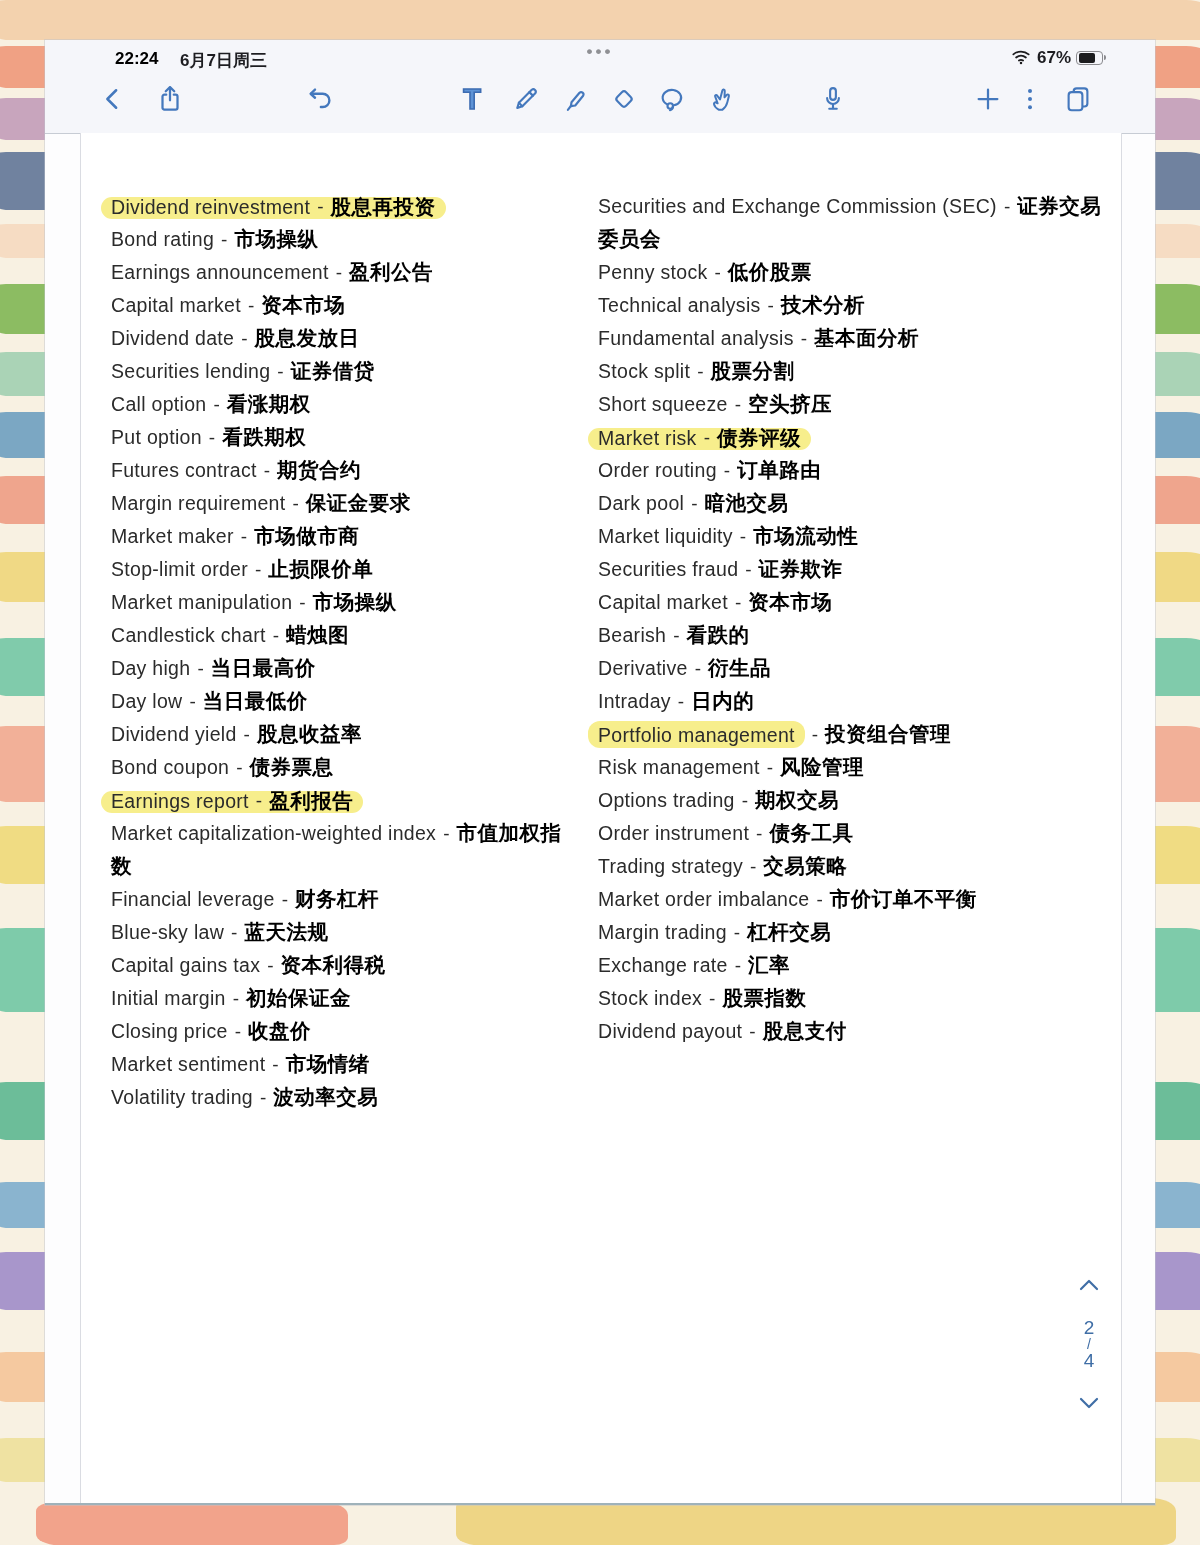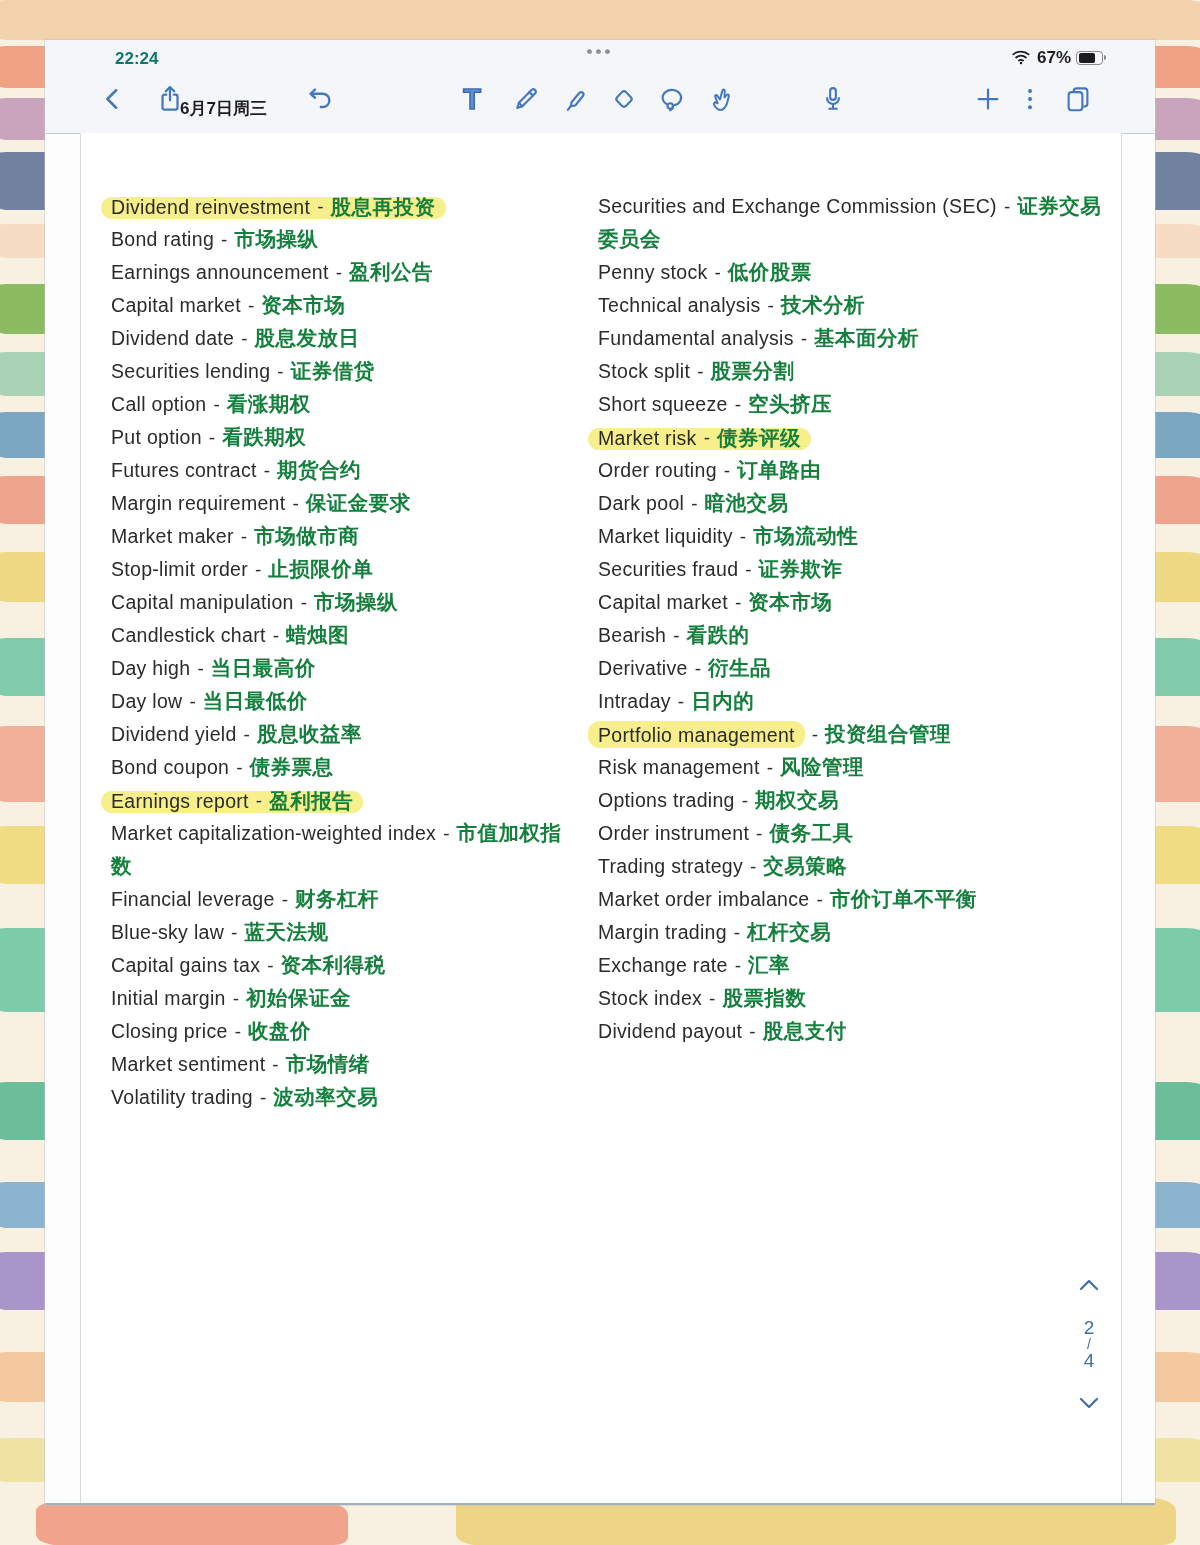--- a/index.html
+++ b/index.html
@@ -12,22 +12,22 @@
   #stripes{position:absolute;inset:0;background:#f8f1e2;}
   .stripe{position:absolute;left:-1%;width:102%;
     border-radius:18px 26px 14px 22px / 9px 13px 8px 11px;}
   
   .shot{position:absolute;left:45px;top:40px;width:1110px;height:1463px;
     background:#fdfdfe;border-bottom:2px solid #9fb2ba;
     box-shadow:0 0 0 1px rgba(190,195,205,.45);}
   .chrome{position:absolute;left:0;top:0;width:100%;height:93px;
     background:#f5f6fa;border-bottom:1px solid #c7ccd4;}
   
-  .sb-time{position:absolute;left:70px;top:9px;font-size:17px;font-weight:700;color:#0f766e;}
-  .sb-date{position:absolute;left:135px;top:9px;font-size:17px;font-weight:700;color:#1d1d21;margin-top:48px;}
+  .sb-time{position:absolute;left:70px;top:9px;font-size:17px;font-weight:700;color:#000000;}
+  .sb-date{position:absolute;left:135px;top:9px;font-size:17px;font-weight:700;color:#1d1d21;}
   .sb-dots{position:absolute;left:0;right:0;top:2px;text-align:center;
     color:#8f9094;font-size:17px;letter-spacing:3px;font-weight:700;}
   .sb-right{position:absolute;right:52px;top:7px;display:flex;align-items:center;gap:5px;}
   .sb-batt-pct{font-size:17px;font-weight:600;color:#1d1d21;}
   .batt{position:relative;width:25px;height:12.5px;border:1px solid #8a8a8e;border-radius:4px;}
   .batt-fill{position:absolute;left:1.5px;top:1.5px;bottom:1.5px;width:67%;background:#1c1c1e;border-radius:2px;}
   .batt-nub{position:absolute;right:-4px;top:3.5px;width:2.5px;height:5px;background:#8a8a8e;border-radius:0 2px 2px 0;}
   
   .tbi{position:absolute;top:44px;width:30px;height:30px;color:#4478bd;
     display:flex;align-items:center;justify-content:center;cursor:pointer;}
@@ -36,21 +36,21 @@
     -webkit-text-stroke:1.6px #3d6cb2;line-height:30px;}
   
   .page{position:absolute;left:35px;top:93px;width:1040px;height:1370px;background:#ffffff;
     border-left:1px solid #dadce2;border-right:1px solid #dadce2;}
   .col{position:absolute;top:57px;}
   .col-left{left:30px;width:462px;}
   .col-right{left:517px;width:505px;}
   .vline{line-height:31px;min-height:31px;}
   .en{font-size:19.5px;color:#2b2b2b;letter-spacing:.3px;}
   .sep{font-size:19px;color:#2b2b2b;margin:0 7px;}
-  .zh{font-size:20.5px;font-weight:700;color:#15803d;letter-spacing:.5px;}
+  .zh{font-size:20.5px;font-weight:700;color:#000000;letter-spacing:.5px;}
   .hl{background:#f7ee8c;border-radius:12px;padding:2.5px 10px;margin-left:-10px;
     -webkit-box-decoration-break:clone;box-decoration-break:clone;}
   
   .pagenav{position:absolute;left:988px;top:1144px;width:40px;
     display:flex;flex-direction:column;align-items:center;color:#3f6ea6;}
   .pn-chev{width:22px;height:16px;cursor:pointer;}
   .pn-chev svg{width:22px;height:16px;display:block;}
   .pn-num{font-size:19px;line-height:21px;}
   .pn-sep{font-size:14px;line-height:12px;}
   .pn-gap{height:24px;}
@@ -229,21 +229,21 @@
 
   <div class="vline">
     <span class="wrap"><span class="en">Market maker</span><span class="sep">-</span><span class="zh">市场做市商</span></span>
   </div>
 
   <div class="vline">
     <span class="wrap"><span class="en">Stop-limit order</span><span class="sep">-</span><span class="zh">止损限价单</span></span>
   </div>
 
   <div class="vline">
-    <span class="wrap"><span class="en">Capital manipulation</span><span class="sep">-</span><span class="zh">市场操纵</span></span>
+    <span class="wrap"><span class="en">Market manipulation</span><span class="sep">-</span><span class="zh">市场操纵</span></span>
   </div>
 
   <div class="vline">
     <span class="wrap"><span class="en">Candlestick chart</span><span class="sep">-</span><span class="zh">蜡烛图</span></span>
   </div>
 
   <div class="vline">
     <span class="wrap"><span class="en">Day high</span><span class="sep">-</span><span class="zh">当日最高价</span></span>
   </div>
 

